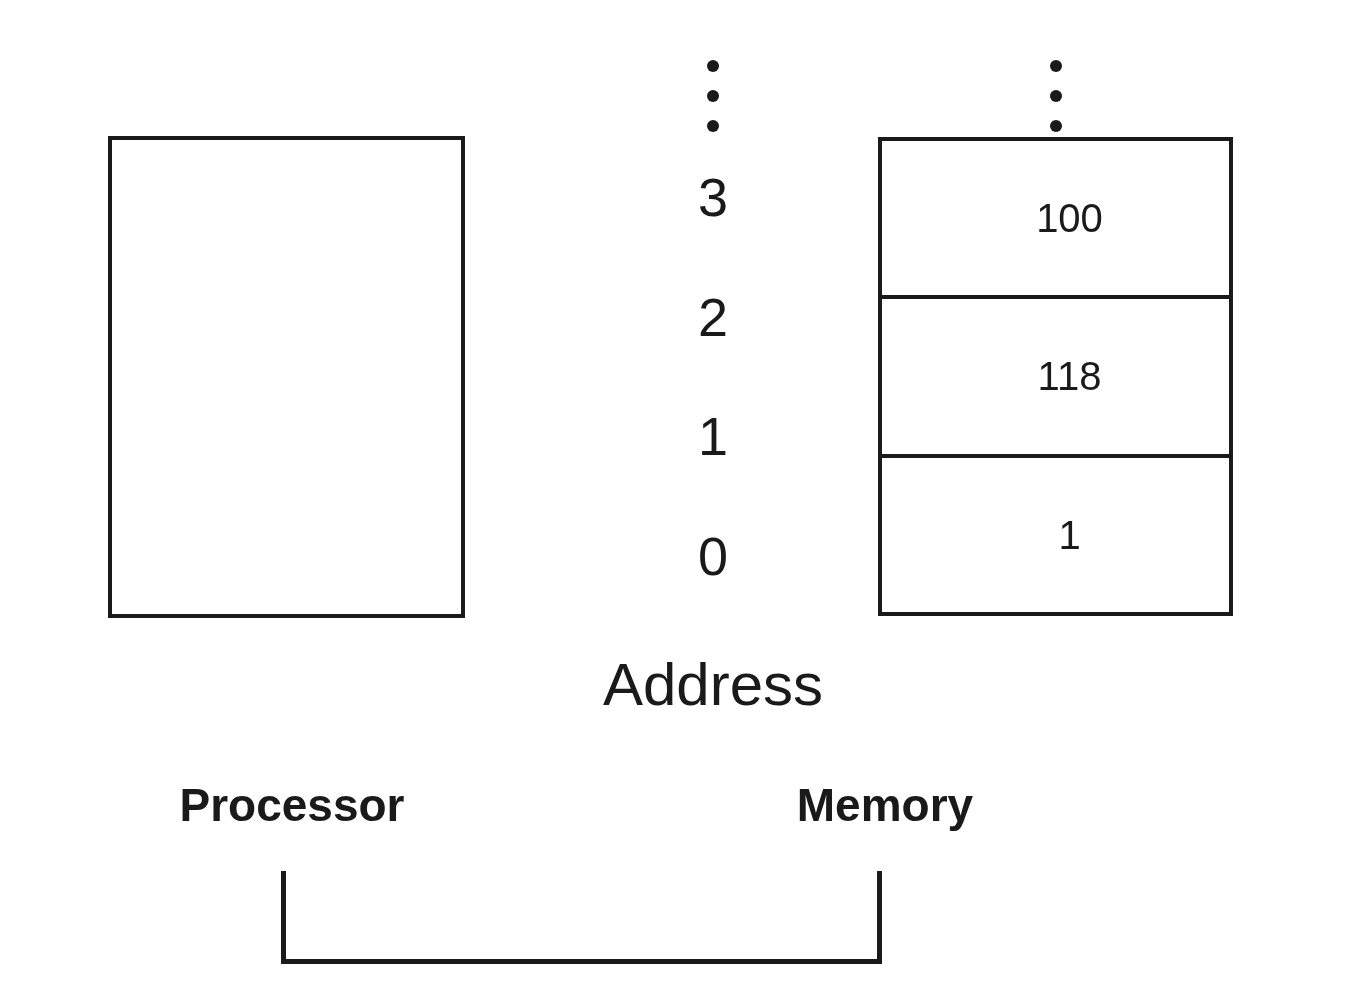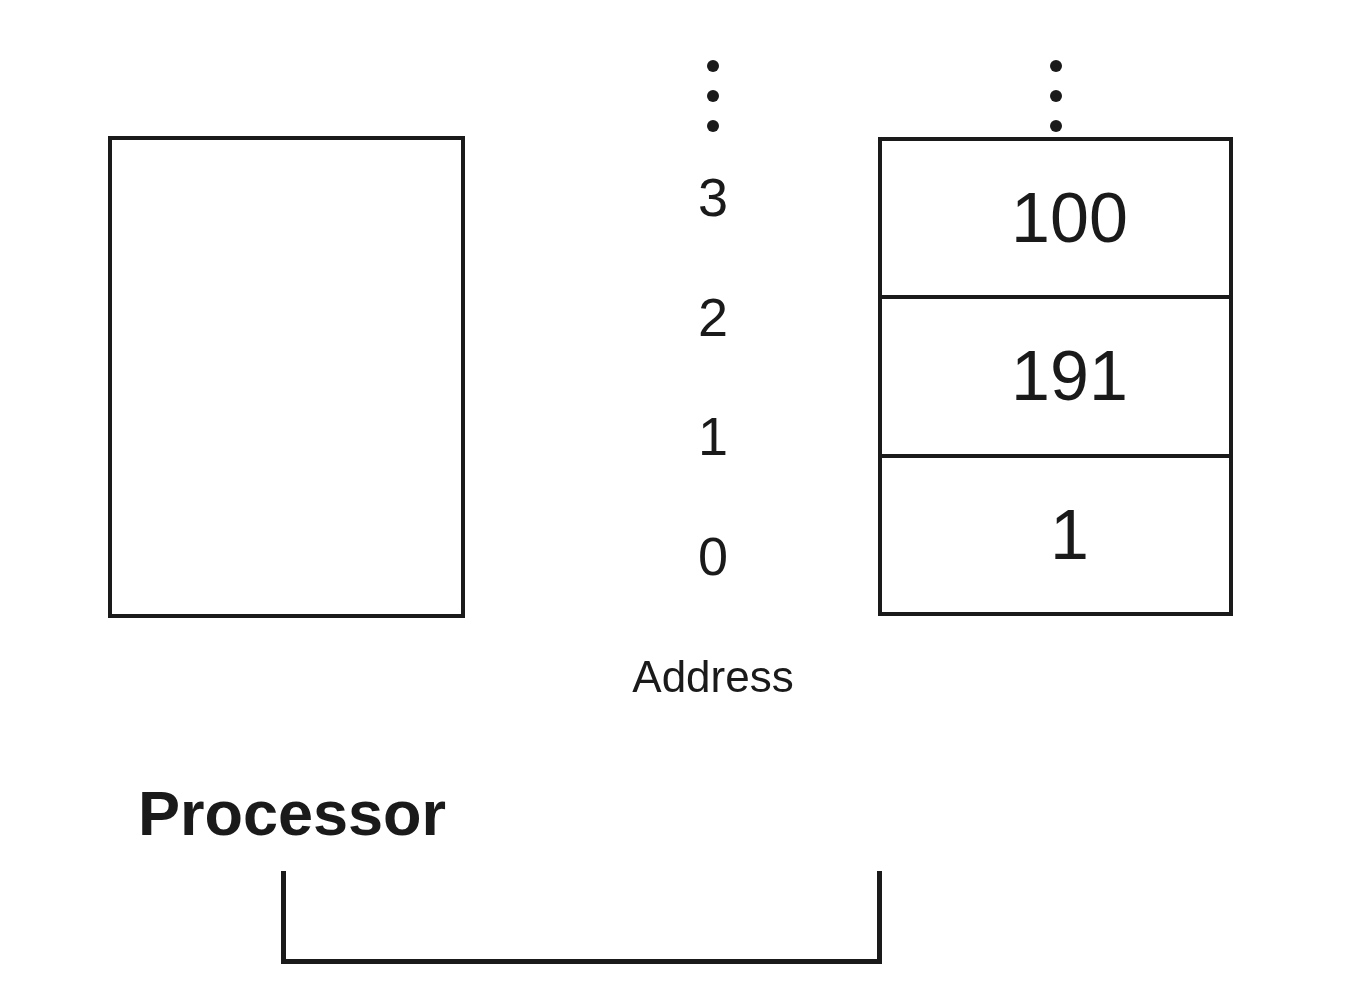--- a/index.html
+++ b/index.html
@@ -83,43 +83,43 @@
     display: flex;
     flex-direction: column;
   }
   .memory-row {
     flex: 1 1 0;
     display: flex;
     align-items: center;
     justify-content: center;
     border-bottom: 4px solid #1a1a1a;
     box-sizing: border-box;
-    font-size: 70px;
+    font-size: 40px;
     line-height: 1;
     color: #1a1a1a;
     padding-left: 28px;
   }
   .memory-row:last-child { border-bottom: none; }
 
   
   .col-caption {
     position: absolute;
-    font-size: 44px;
+    font-size: 60px;
     line-height: 1;
     color: #1a1a1a;
     text-align: center;
     white-space: nowrap;
   }
   #caption-address { left: 563px; top: 655px; width: 300px; }
   #caption-data    { left: 906px; top: 655px; width: 300px; }
 
   
   .block-label {
     position: absolute;
-    font-size: 63px;
+    font-size: 46px;
     font-weight: bold;
     line-height: 1;
     color: #1a1a1a;
     text-align: center;
     white-space: nowrap;
   }
   #label-processor { left: 137px; top: 782px; width: 310px; }
   #label-memory    { left: 730px; top: 782px; width: 310px; }
 
   
@@ -158,23 +158,24 @@
 
   <div class="address-col">
     <div class="address-cell">3</div>
     <div class="address-cell">2</div>
     <div class="address-cell">1</div>
     <div class="address-cell">0</div>
   </div>
 
   <div class="memory-table">
     <div class="memory-row">100</div>
-    <div class="memory-row">191</div>
+    <div class="memory-row">118</div>
     <div class="memory-row">1</div>
   </div>
 
   <div class="col-caption" id="caption-address">Address</div>
 
   <div class="block-label" id="label-processor">Processor</div>
+  <div class="block-label" id="label-memory">Memory</div>
 
   <div class="bus-bracket"></div>
 
 </div>
 
 </body></html>

